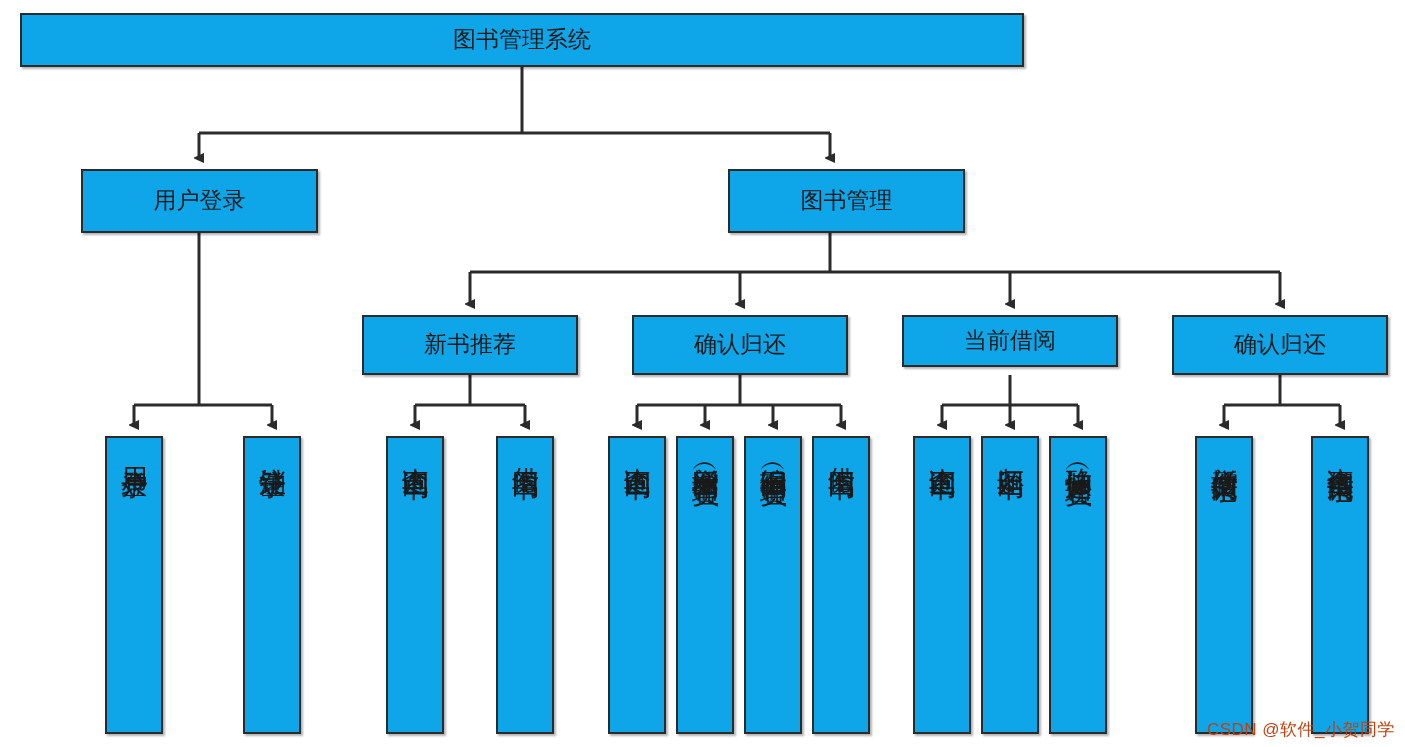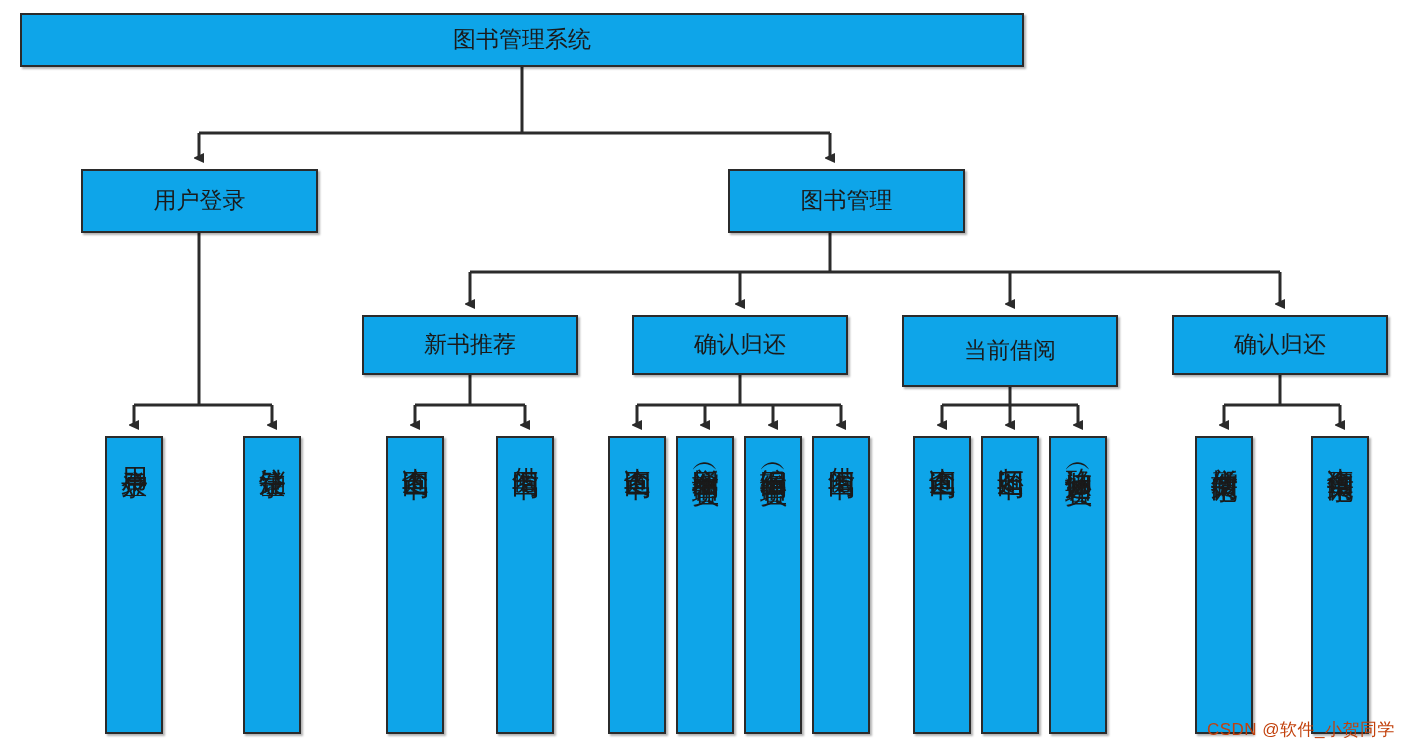--- a/index.html
+++ b/index.html
@@ -133,21 +133,21 @@
   <div class="node horizontal" style="left:711px; top:169px; width:237px; height:64px;margin-left:17px;">
     <span class="label">图书管理</span>
   </div>
 
   <div class="node horizontal" style="left:362px; top:315px; width:216px; height:60px;">
     <span class="label">新书推荐</span>
   </div>
   <div class="node horizontal" style="left:632px; top:315px; width:216px; height:60px;">
     <span class="label">确认归还</span>
   </div>
-  <div class="node horizontal" style="left:902px; top:315px; width:216px; height:72px;align-items:center;">
+  <div class="node horizontal" style="left:902px; top:315px; width:216px; height:52px;align-items:center;">
     <span class="label">当前借阅</span>
   </div>
   <div class="node horizontal" style="left:1172px; top:315px; width:216px; height:60px;">
     <span class="label">确认归还</span>
   </div>
 
   <div class="node vertical" style="left:105px; top:436px; width:58px; height:298px;">
     <span class="label">用户登录</span>
   </div>
   <div class="node vertical" style="left:243px; top:436px; width:58px; height:298px;">

